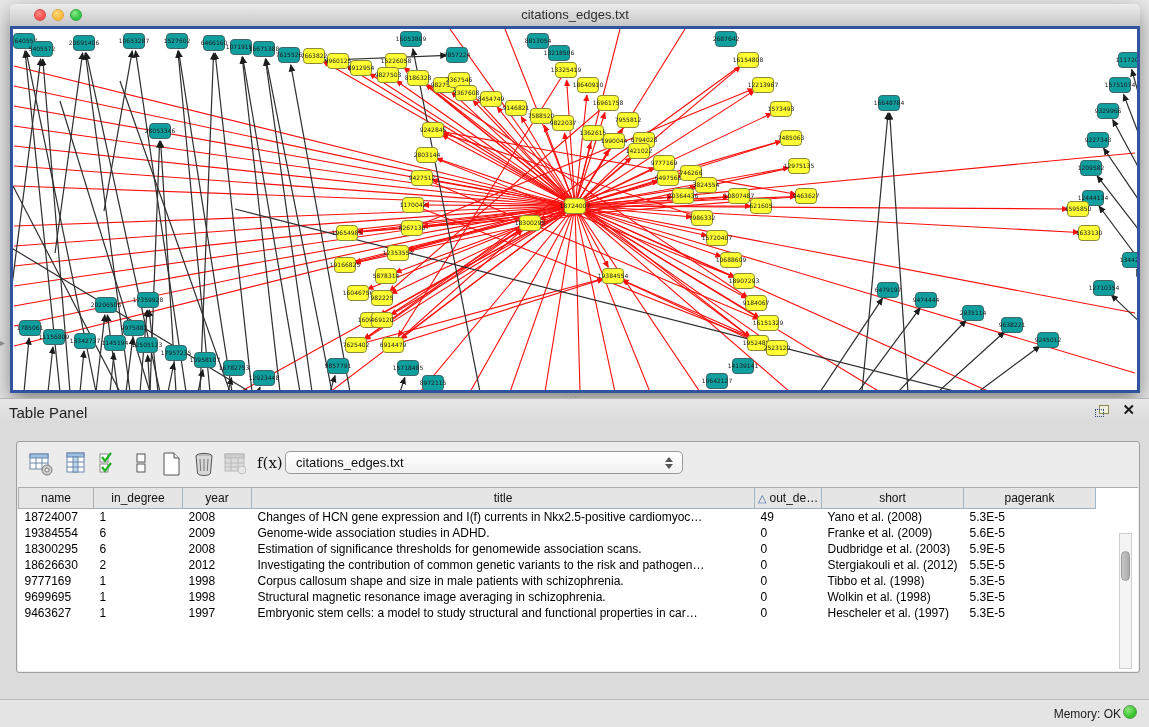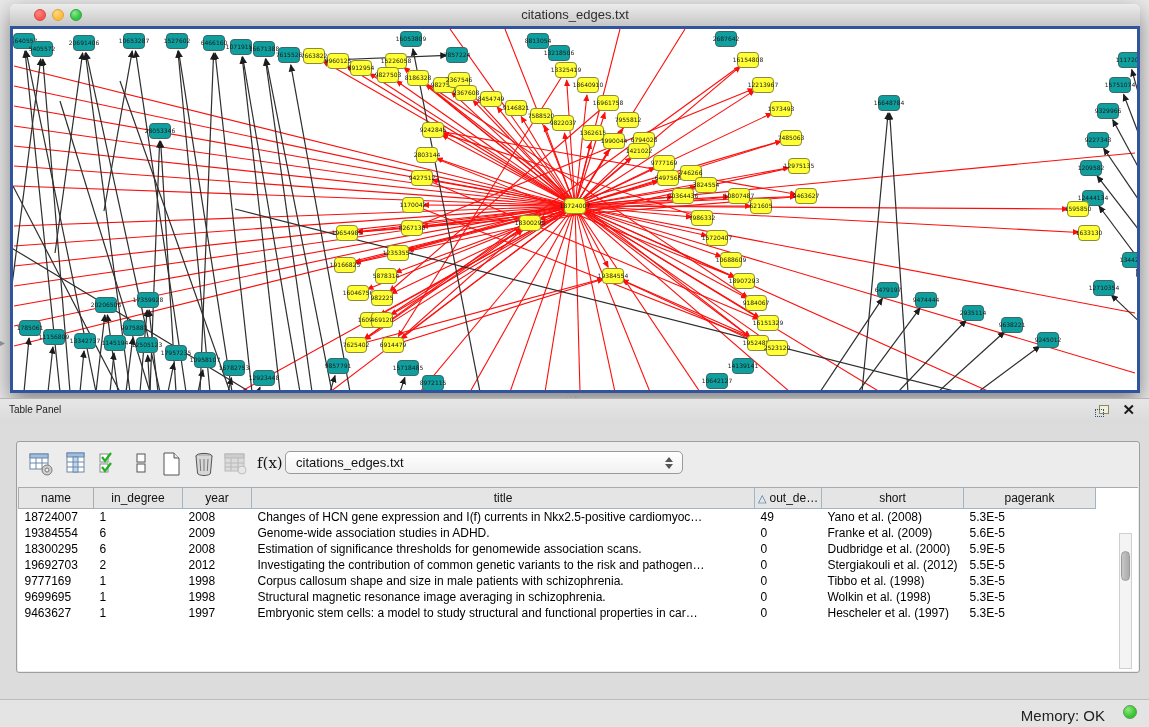--- a/index.html
+++ b/index.html
@@ -23,21 +23,21 @@
   .win-body{position:absolute;left:0;top:22px;right:0;bottom:0;
     border:3px solid #30549e;box-sizing:border-box;background:#fff;overflow:hidden;}
   .win-body svg{display:block;}
   .edge-marker{position:absolute;left:0px;top:338px;font-size:10px;color:#8a8a8a;line-height:10px;}
   
   .splitter-grip{position:absolute;left:567px;top:396px;width:12px;height:6px;
     background:repeating-linear-gradient(45deg,#9a9a9a 0 1px,transparent 1px 3px);}
   
   .table-panel{position:absolute;left:0;top:398px;width:1149px;height:302px;background:#dcdcdc;border-top:1px solid #b5b5b5;}
   .tp-titlebar{position:absolute;left:0;top:0;right:0;height:24px;background:linear-gradient(#e6e6e6,#dadada);}
-  .tp-title{position:absolute;left:9px;top:5px;font-size:10px;color:#222;}
+  .tp-title{position:absolute;left:9px;top:5px;font-size:15px;color:#222;}
   .tp-float{position:absolute;right:40px;top:6px;width:14px;height:12px;cursor:pointer;}
   .tp-float .sq1{position:absolute;left:4px;top:0;width:8px;height:7px;border:1px solid #8b8b55;background:#efefdf;}
   .tp-float .sq2{position:absolute;left:0;top:4px;width:7px;height:6px;border:1px dotted #334a7a;background:transparent;}
   .tp-close{position:absolute;right:14px;top:3px;font-size:15px;font-weight:bold;color:#1a1a1a;cursor:pointer;line-height:16px;}
   .content-box{position:absolute;left:16px;top:42px;width:1124px;height:232px;background:#ececec;
     border:1px solid #9e9e9e;border-radius:3px;box-sizing:border-box;}
   
   .toolbar{position:absolute;left:0;top:0;right:0;height:44px;}
   .tb-icon{position:absolute;top:9px;width:26px;height:26px;cursor:pointer;}
   .tb-icon svg{display:block;}
@@ -61,21 +61,21 @@
   .vthumb{position:absolute;left:1px;right:1px;top:17px;height:28px;background:linear-gradient(90deg,#c6c6c6,#ababab);border-radius:6px;border:1px solid #9a9a9a;}
   
   .tabbar{position:absolute;left:0;right:0;top:276px;height:26px;text-align:center;}
   .seg{display:inline-block;border:1px solid #8f8f8f;border-radius:5px;overflow:hidden;background:#fff;height:21px;box-shadow:inset 0 1px 0 rgba(255,255,255,.7);}
   .seg-btn{display:inline-block;height:21px;line-height:21px;padding:0 14px;font-size:13px;color:#111;
     background:linear-gradient(#fdfdfd,#e4e4e4);border:none;border-right:1px solid #9c9c9c;cursor:pointer;vertical-align:top;font-family:inherit;}
   .seg-btn:last-child{border-right:none;}
   .seg-btn.selected{background:linear-gradient(#7e7e7e,#646464);color:#efefef;}
   
   .statusbar{position:absolute;left:0;right:0;bottom:0;height:27px;background:#e4e4e4;border-top:1px solid #bcbcbc;}
-  .memory{position:absolute;right:44px;top:7px;font-size:15px;color:#222;}
+  .memory{position:absolute;right:28px;top:7px;font-size:12px;color:#222;}
   .mem-dot{position:absolute;right:12px;top:5px;width:14px;height:14px;border-radius:50%;
     background:radial-gradient(circle at 35% 30%,#8fe87f,#35c42e 65%);border:1px solid #5a9a52;box-sizing:border-box;}
 </style>
 </head>
 <body>
 
 <div class="net-window">
   <div class="titlebar">
     <span class="traffic tl-close"></span>
     <span class="traffic tl-min"></span>
@@ -619,25 +619,25 @@
               <td>0</td>
               <td>Franke et al. (2009)</td>
               <td>5.6E-5</td>
             </tr>
             <tr>
               <td>18300295</td>
               <td>6</td>
               <td>2008</td>
               <td>Estimation of significance thresholds for genomewide association scans.</td>
               <td>0</td>
-              <td>Dudbridge et al. (2000)</td>
+              <td>Dudbridge et al. (2003)</td>
               <td>5.9E-5</td>
             </tr>
             <tr>
-              <td>19692703</td>
+              <td>18626630</td>
               <td>2</td>
               <td>2012</td>
               <td>Investigating the contribution of common genetic variants to the risk and pathogen…</td>
               <td>0</td>
               <td>Stergiakouli et al. (2012)</td>
               <td>5.5E-5</td>
             </tr>
             <tr>
               <td>9777169</td>
               <td>1</td>

